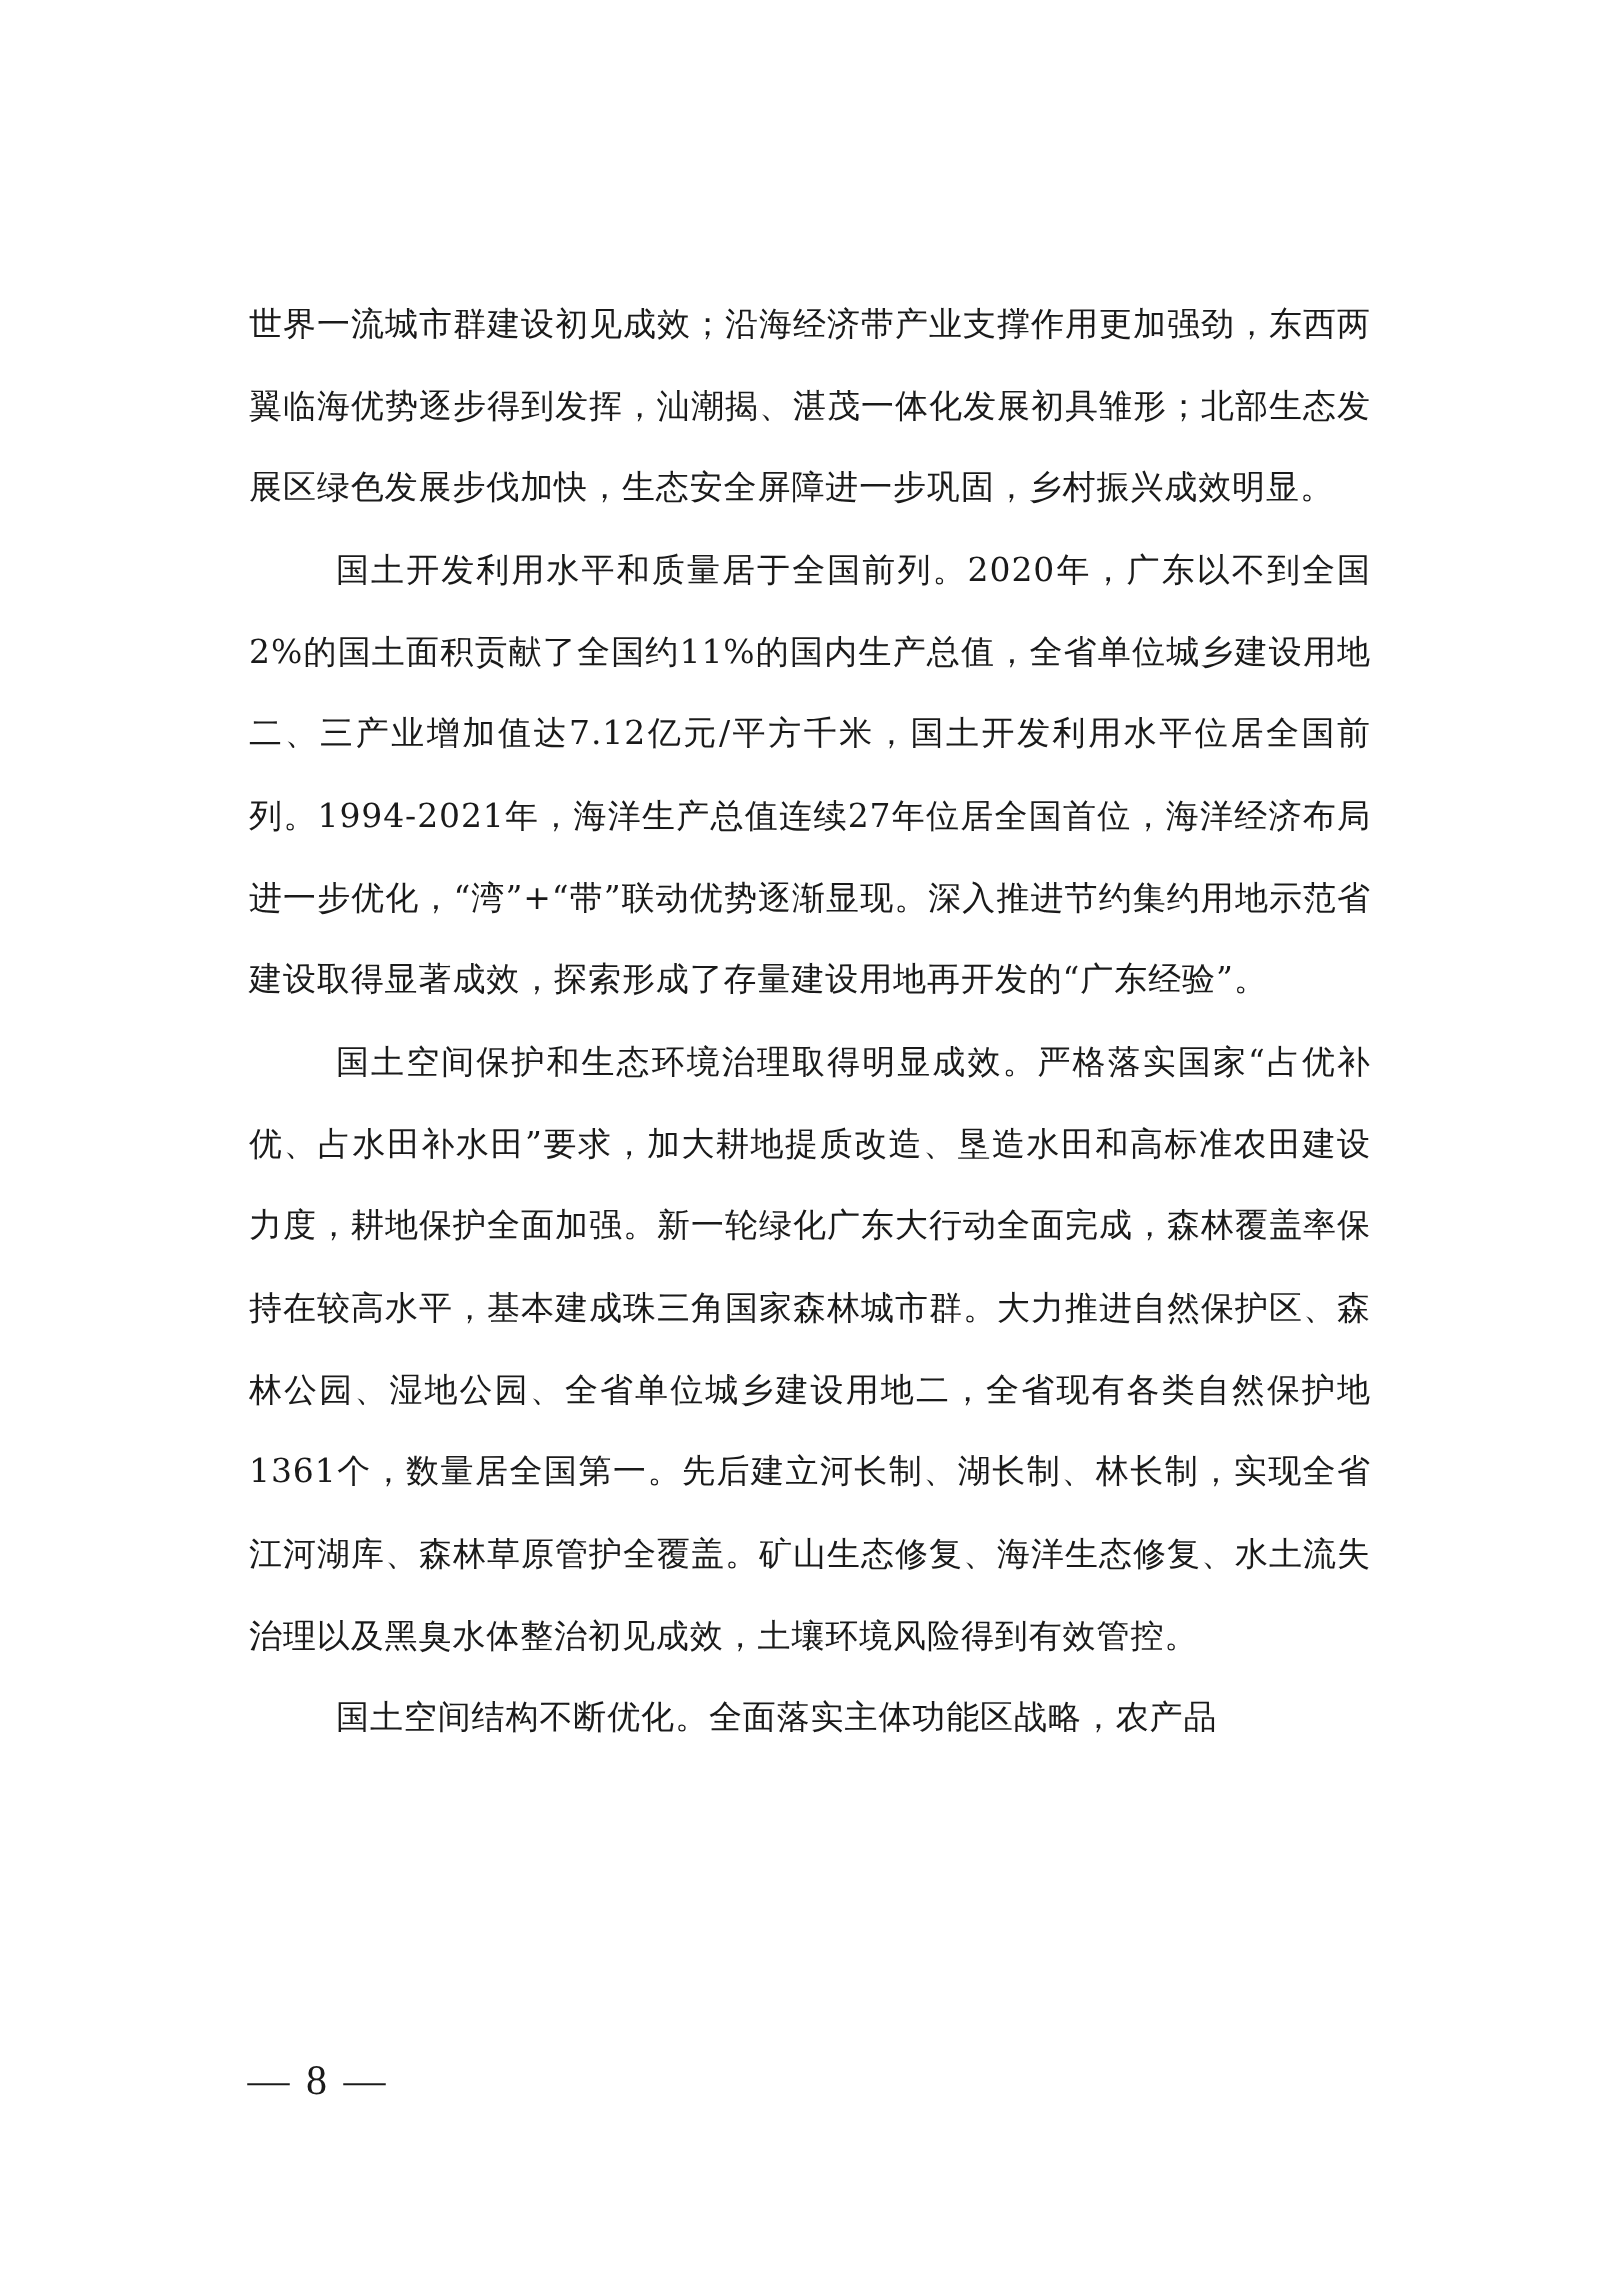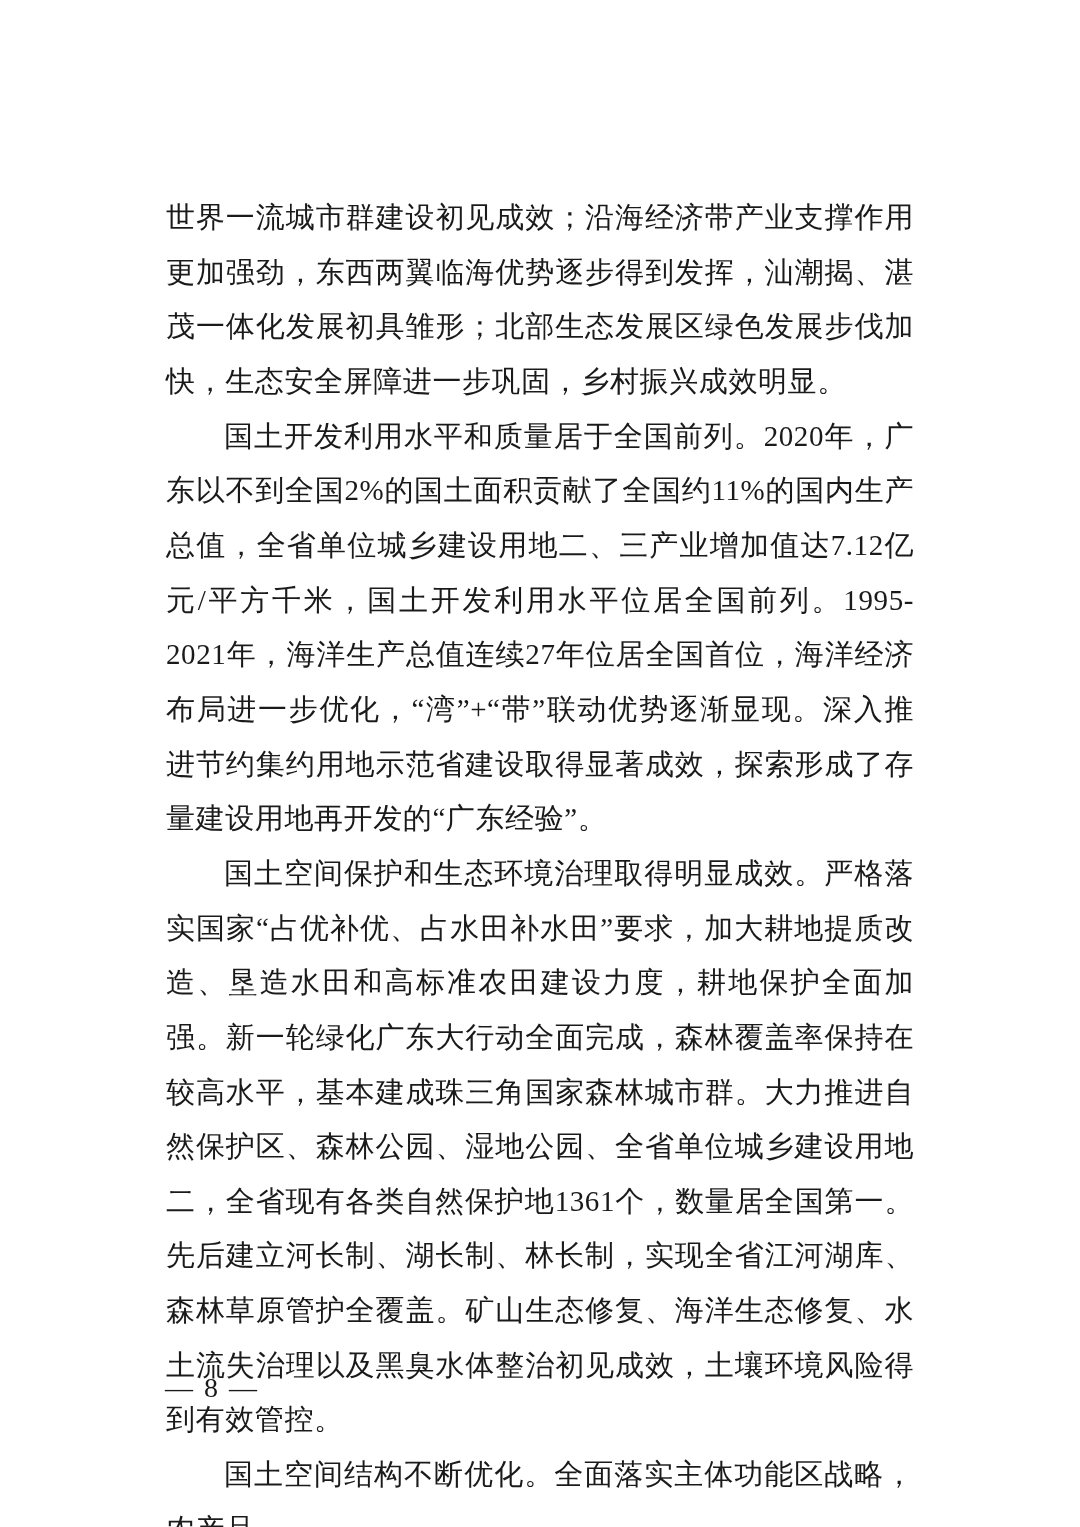--- a/index.html
+++ b/index.html
@@ -1,27 +1,27 @@
 <!DOCTYPE html>
 <html><head>
 <meta charset="utf-8">
 <style>
   html, body { margin: 0; padding: 0; background: #ffffff; }
   body { width: 1080px; height: 1527px; position: relative; overflow: hidden;
          font-family: "DejaVu Serif", "Liberation Serif", serif; color: #1a1a1a; }
   .page { position: absolute; left: 166px; top: 190px; width: 748px; }
-  .para { margin: 0; font-size: 29px; line-height: 54.65px; text-align: justify;
-          text-align-last: left; letter-spacing: 0.6px; font-family: Liberation Serif, serif; }
+  .para { margin: 0; font-size: 22px; line-height: 54.65px; text-align: justify;
+          text-align-last: left; letter-spacing: 0.6px; }
   .para.indent { text-indent: 58px; }
   .footer { position: absolute; left: 165px; top: 1372px; font-size: 28px;
             font-family: "Liberation Serif", serif; letter-spacing: 2px; }
 </style>
 </head>
 <body>
 
 <div class="page">
   <p class="para">世界一流城市群建设初见成效；沿海经济带产业支撑作用更加强劲，东西两翼临海优势逐步得到发挥，汕潮揭、湛茂一体化发展初具雏形；北部生态发展区绿色发展步伐加快，生态安全屏障进一步巩固，乡村振兴成效明显。</p>
-  <p class="para indent">国土开发利用水平和质量居于全国前列。2020年，广东以不到全国2%的国土面积贡献了全国约11%的国内生产总值，全省单位城乡建设用地二、三产业增加值达7.12亿元/平方千米，国土开发利用水平位居全国前列。1995-2021年，海洋生产总值连续27年位居全国首位，海洋经济布局进一步优化，“湾”+“带”联动优势逐渐显现。深入推进节约集约用地示范省建设取得显著成效，探索形成了存量建设用地再开发的“广东经验”。</p>
+  <p class="para indent">国土开发利用水平和质量居于全国前列。2020年，广东以不到全国2%的国土面积贡献了全国约11%的国内生产总值，全省单位城乡建设用地二、三产业增加值达7.12亿元/平方千米，国土开发利用水平位居全国前列。1994-2021年，海洋生产总值连续27年位居全国首位，海洋经济布局进一步优化，“湾”+“带”联动优势逐渐显现。深入推进节约集约用地示范省建设取得显著成效，探索形成了存量建设用地再开发的“广东经验”。</p>
   <p class="para indent">国土空间保护和生态环境治理取得明显成效。严格落实国家“占优补优、占水田补水田”要求，加大耕地提质改造、垦造水田和高标准农田建设力度，耕地保护全面加强。新一轮绿化广东大行动全面完成，森林覆盖率保持在较高水平，基本建成珠三角国家森林城市群。大力推进自然保护区、森林公园、湿地公园、全省单位城乡建设用地二，全省现有各类自然保护地1361个，数量居全国第一。先后建立河长制、湖长制、林长制，实现全省江河湖库、森林草原管护全覆盖。矿山生态修复、海洋生态修复、水土流失治理以及黑臭水体整治初见成效，土壤环境风险得到有效管控。</p>
   <p class="para indent">国土空间结构不断优化。全面落实主体功能区战略，农产品</p>
 </div>
 
 <div class="footer">— 8 —</div>
 
 </body></html>

